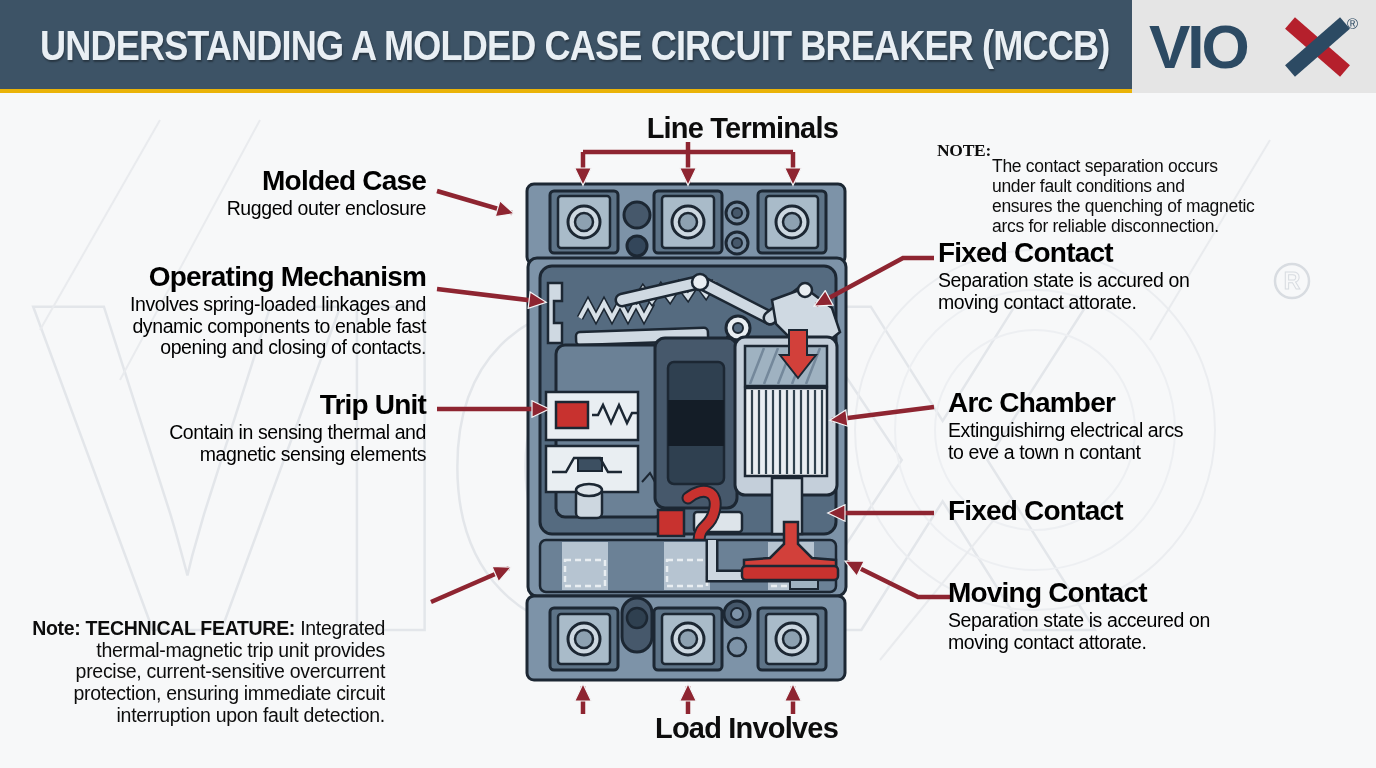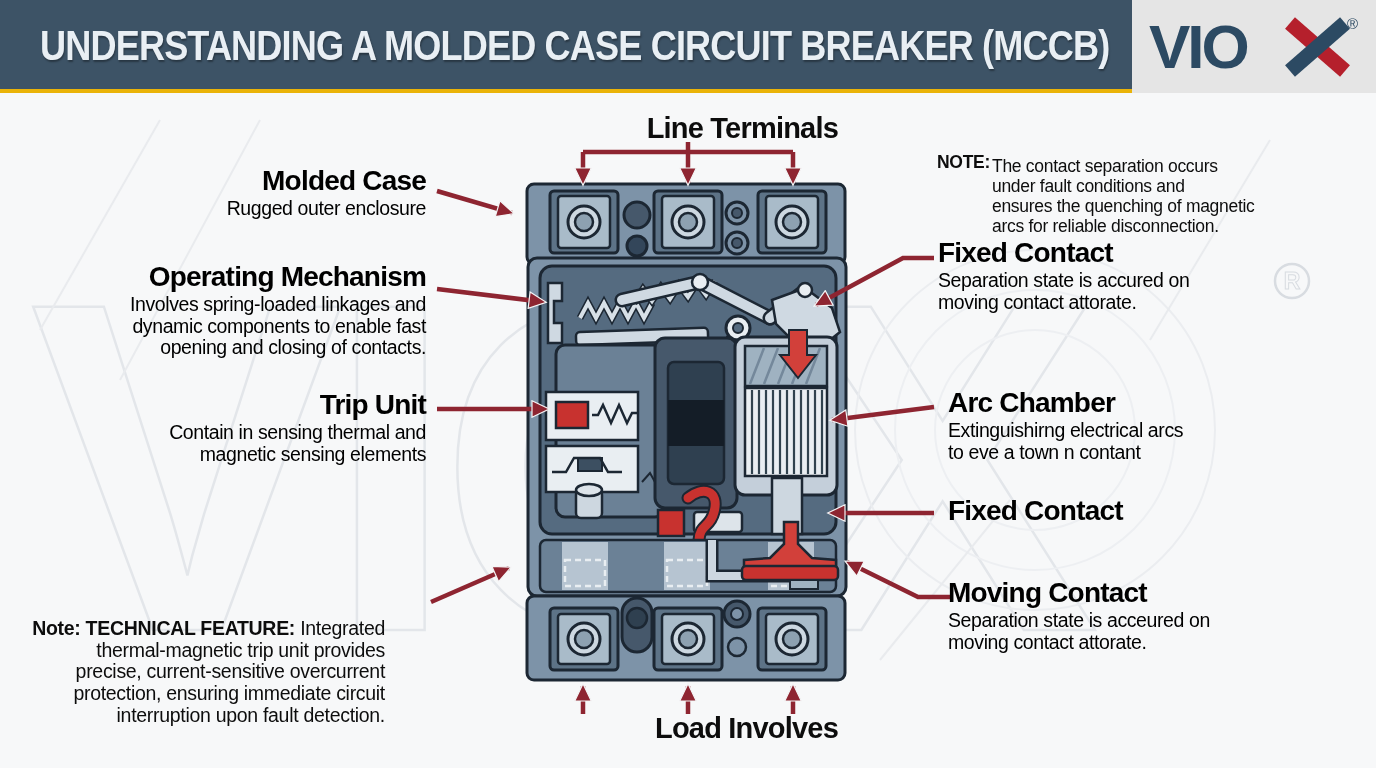--- a/index.html
+++ b/index.html
@@ -21,21 +21,21 @@
   .lbl .t { font-weight:700; font-size:28px; letter-spacing:-0.8px; line-height:1.05; }
   .lbl .d { font-size:19.5px; letter-spacing:-0.4px; line-height:1.1; white-space:pre-line; margin-top:3px; }
   .lbl.right-align { text-align:right; }
   .lbl.left-align  { text-align:left; }
   .center-lbl { position:absolute; text-align:right; font-weight:700; font-size:29px;
                 letter-spacing:-0.8px; color:#0d0d0d; }
   .note { position:absolute; font-size:17.5px; line-height:1.14; letter-spacing:-0.3px;
           color:#0d0d0d; white-space:pre-line; }
   .note b { font-weight:700; }
   .note-hang { padding-left:55px; }
-  .note-hang .pfx { position:absolute; left:0; top:16px; font-weight:700; }
+  .note-hang .pfx { position:absolute; left:0; top:4px; font-weight:700;font-family:Liberation Serif, serif; }
   .note-br { text-align:right; font-size:19.5px; line-height:1.12; }
 
   svg { position:absolute; }
   .wm { left:0; top:93px; }
   .breaker { left:515px; top:175px; }
   .arrows { left:0; top:0; pointer-events:none; }
 </style>
 </head>
 <body>
 

